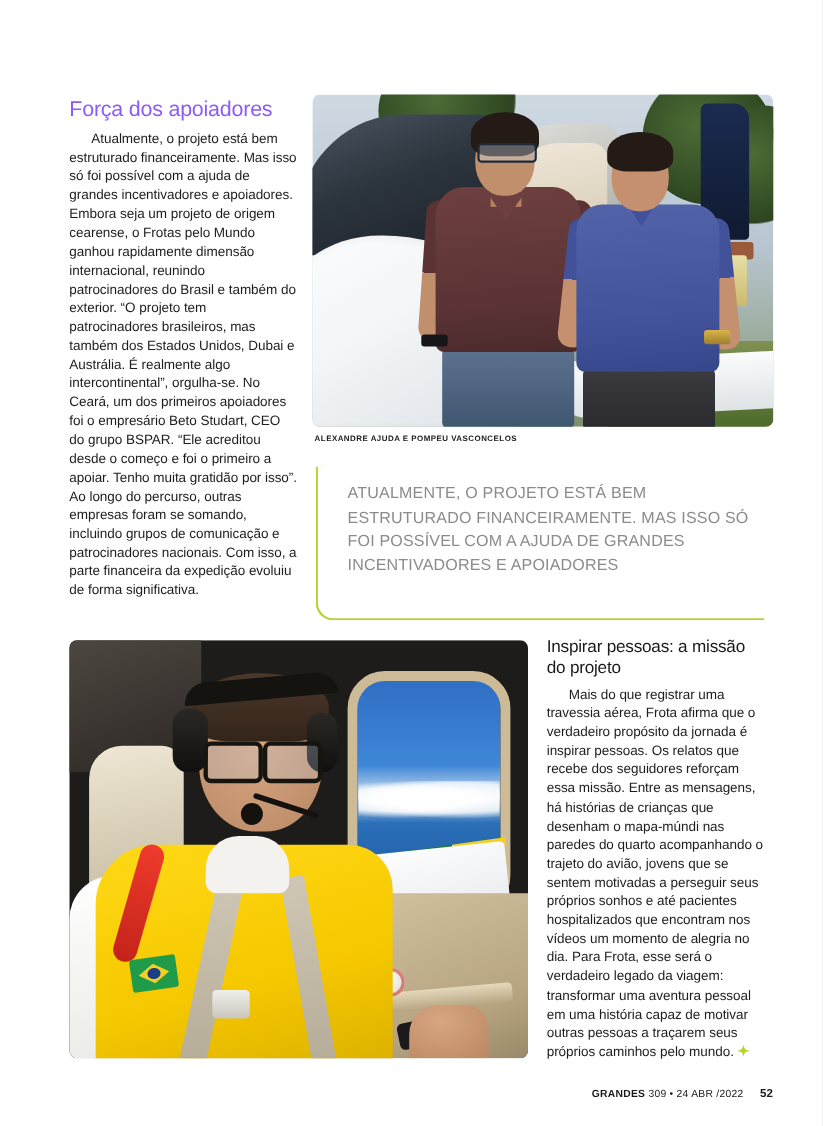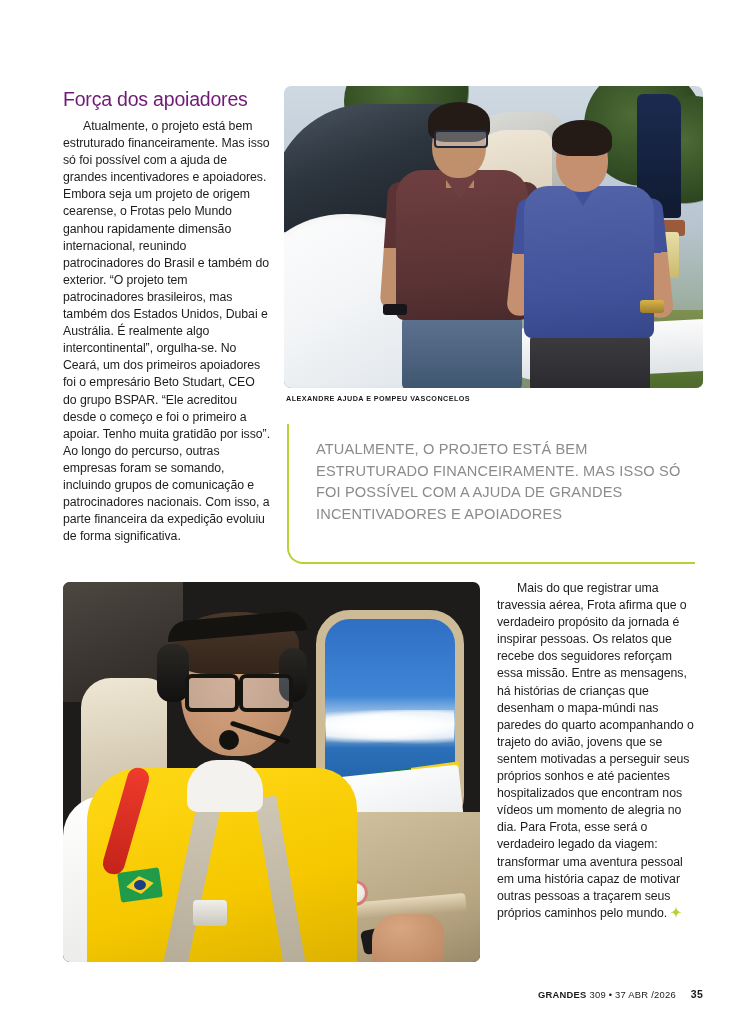--- a/index.html
+++ b/index.html
@@ -21,21 +21,21 @@
   .col-left {
     position: absolute;
     left: 63px;
     top: 88px;
     width: 207px;
   }
   .headline {
     font-size: 19.5px;
     line-height: 22px;
     font-weight: 400;
-    color: #701a75;
+    color: #8b5cf6;
     margin: 0 0 8px 0;
     letter-spacing: -0.2px;
   }
   .bodytext {
     font-size: 12.3px;
     line-height: 17.1px;
     color: #1d1d1d;
     margin: 0;
     text-align: left;
     letter-spacing: -0.05px;
@@ -518,22 +518,23 @@
       <div class="p2-lens" style="left:0;"></div>
       <div class="p2-lens" style="right:0;"></div>
     </div>
     <div class="p2-mic"></div>
     <div class="p2-micball"></div>
     <div class="p2-wristwatch"></div>
     <div class="p2-hand"></div>
   </div>
 
   <div class="col-right">
+    <h2 class="headline-2">Inspirar pessoas: a missão do projeto</h2>
     <p class="bodytext"><span class="indent"></span><span>Mais do que registrar uma travessia aérea, Frota afirma que o verdadeiro propósito da jornada é inspirar pessoas. Os relatos que recebe dos seguidores reforçam essa missão. Entre as mensagens, há histórias de crianças que desenham o mapa-múndi nas paredes do quarto acompanhando o trajeto do avião, jovens que se sentem motivadas a perseguir seus próprios sonhos e até pacientes hospitalizados que encontram nos vídeos um momento de alegria no dia. Para Frota, esse será o verdadeiro legado da viagem: transformar uma aventura pessoal em uma história capaz de motivar outras pessoas a traçarem seus próprios caminhos pelo mundo.</span> <span class="endmark">✦</span></p>
   </div>
 
   <div class="footer">
     <span class="brand">GRANDES</span>
-    <span>309 • 37 ABR /2026</span>
-    <span class="pageno">35</span>
+    <span>309 • 24 ABR /2022</span>
+    <span class="pageno">52</span>
   </div>
 
 </div>
 
 </body></html>

